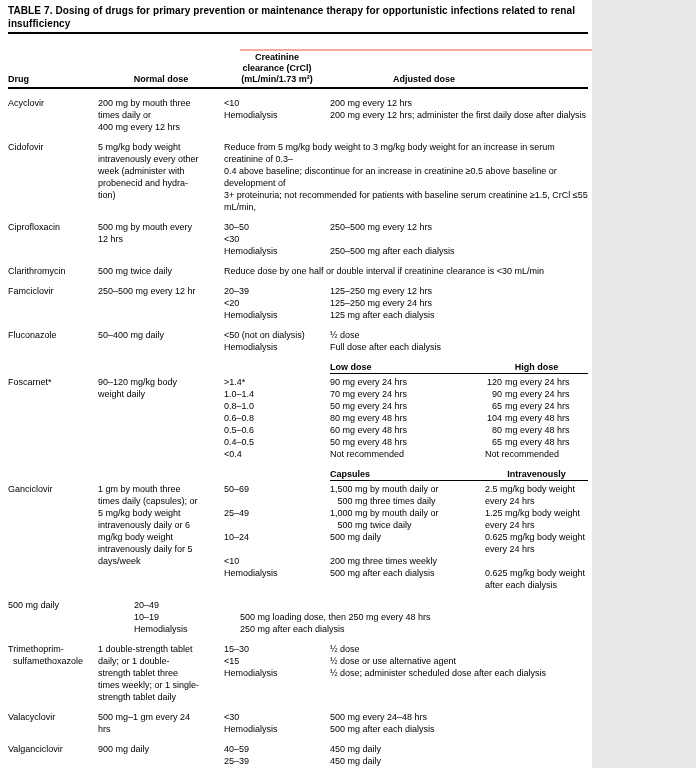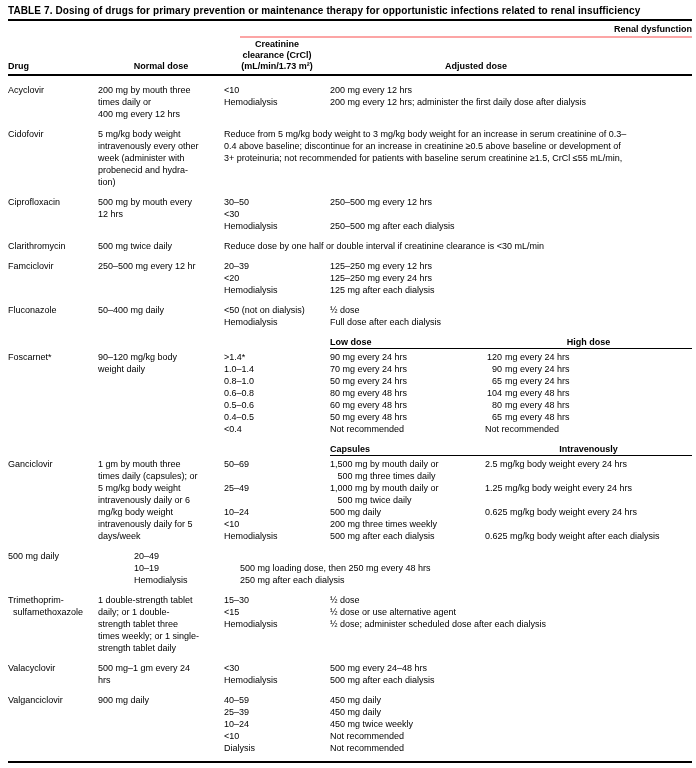--- a/index.html
+++ b/index.html
@@ -1,17 +1,17 @@
 <!DOCTYPE html>
 <html><head>
 <meta charset="utf-8">
 <style>
   html,body{margin:0;padding:0;background:#e8e8e8;}
   .page{
-    width:696px;height:768px;background:#ffffff;color:#000;
+    width:592px;height:768px;background:#ffffff;color:#000;
     font-family:"Liberation Sans",sans-serif;font-size:9px;line-height:12px;
     box-sizing:border-box;padding:4px 4px 0 8px;position:relative;overflow:hidden;
   }
   .title{font-size:10px;line-height:13px;font-weight:bold;letter-spacing:0.1px;padding-bottom:2px;}
   .title-rule{border-top:2px solid #000;margin-right:0;}
   .renal-wrap{margin-left:232px;width:452px;text-align:right;font-weight:bold;
     border-bottom:2px solid #fca5a5;padding:2px 0 1px 0;}
   .cols{display:flex;align-items:flex-end;padding-top:1px;}
   .h{font-weight:bold;}
   .h-drug{width:90px;flex:none;}

